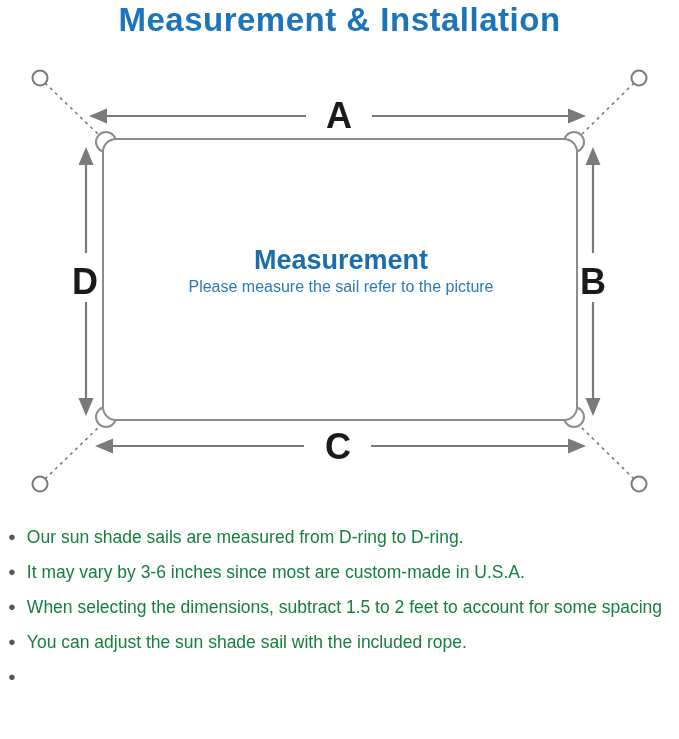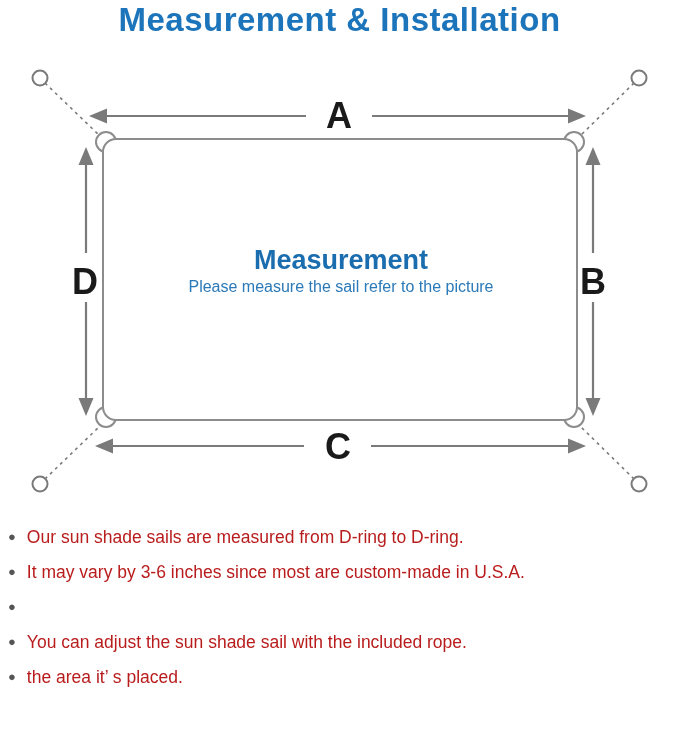--- a/index.html
+++ b/index.html
@@ -63,21 +63,21 @@
   }
   .bullet {
     flex: 0 0 auto;
     color: #555555;
     font-size: 13px;
     line-height: 22px;
     margin-right: 11px;
   }
   .note-text {
     flex: 1 1 auto;
-    color: #b91c1c;
+    color: #15803d;
     font-size: 17.5px;
     line-height: 22px;
   }
   .note-line { display: block; }
 </style>
 </head>
 <body>
 
 <div class="page">
 
@@ -157,31 +157,31 @@
     <div class="note-item">
       <span class="bullet">●</span>
       <div class="note-text">
         <span class="note-line">It may vary by 3-6 inches since most are custom-made in U.S.A.</span>
       </div>
     </div>
 
     <div class="note-item">
       <span class="bullet">●</span>
       <div class="note-text">
+        <span class="note-line">When selecting the dimensions, subtract 1.5 to 2 feet to account for some spacing</span>
       </div>
     </div>
 
     <div class="note-item">
       <span class="bullet">●</span>
       <div class="note-text">
         <span class="note-line">You can adjust the sun shade sail with the included rope.</span>
       </div>
     </div>
 
     <div class="note-item">
       <span class="bullet">●</span>
       <div class="note-text">
-        <span class="note-line">the area it’ s placed.</span>
       </div>
     </div>
 
   </div>
 </div>
 
 </body></html>

